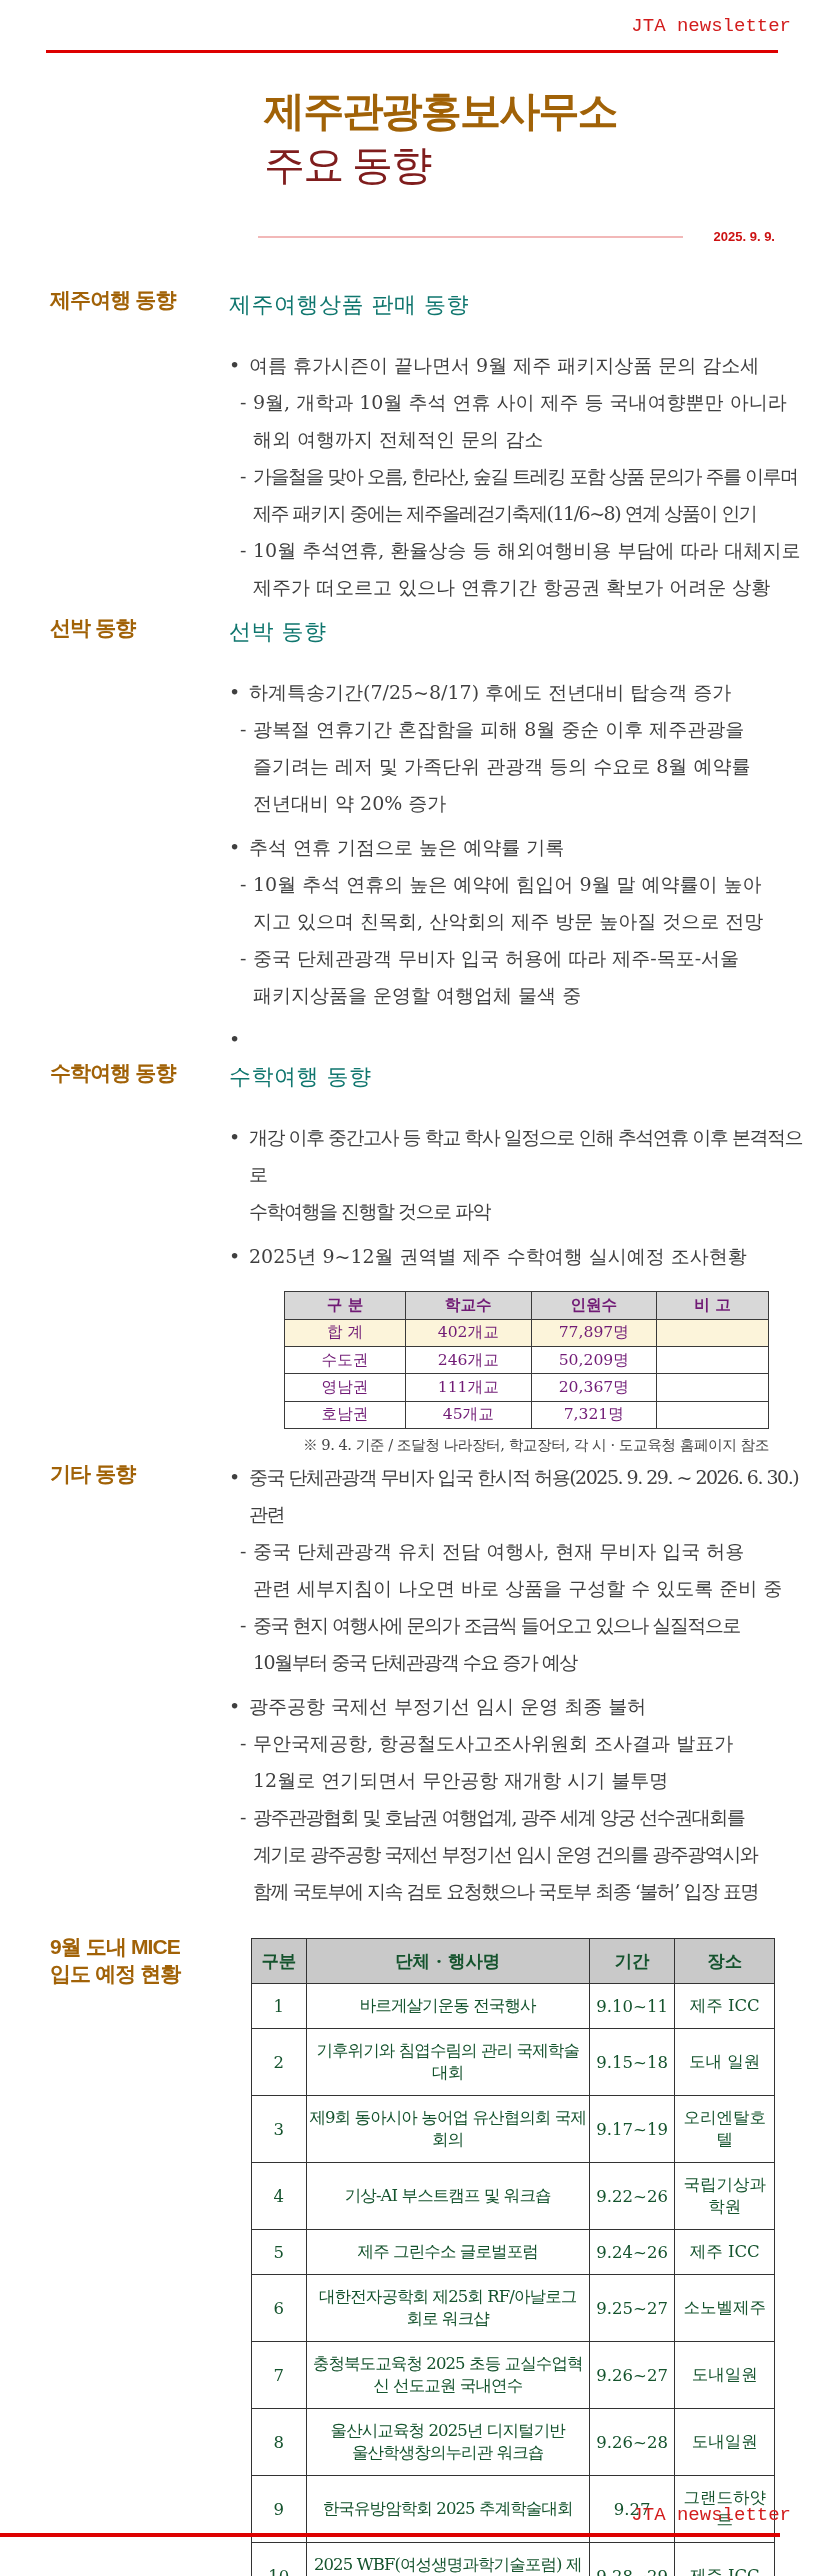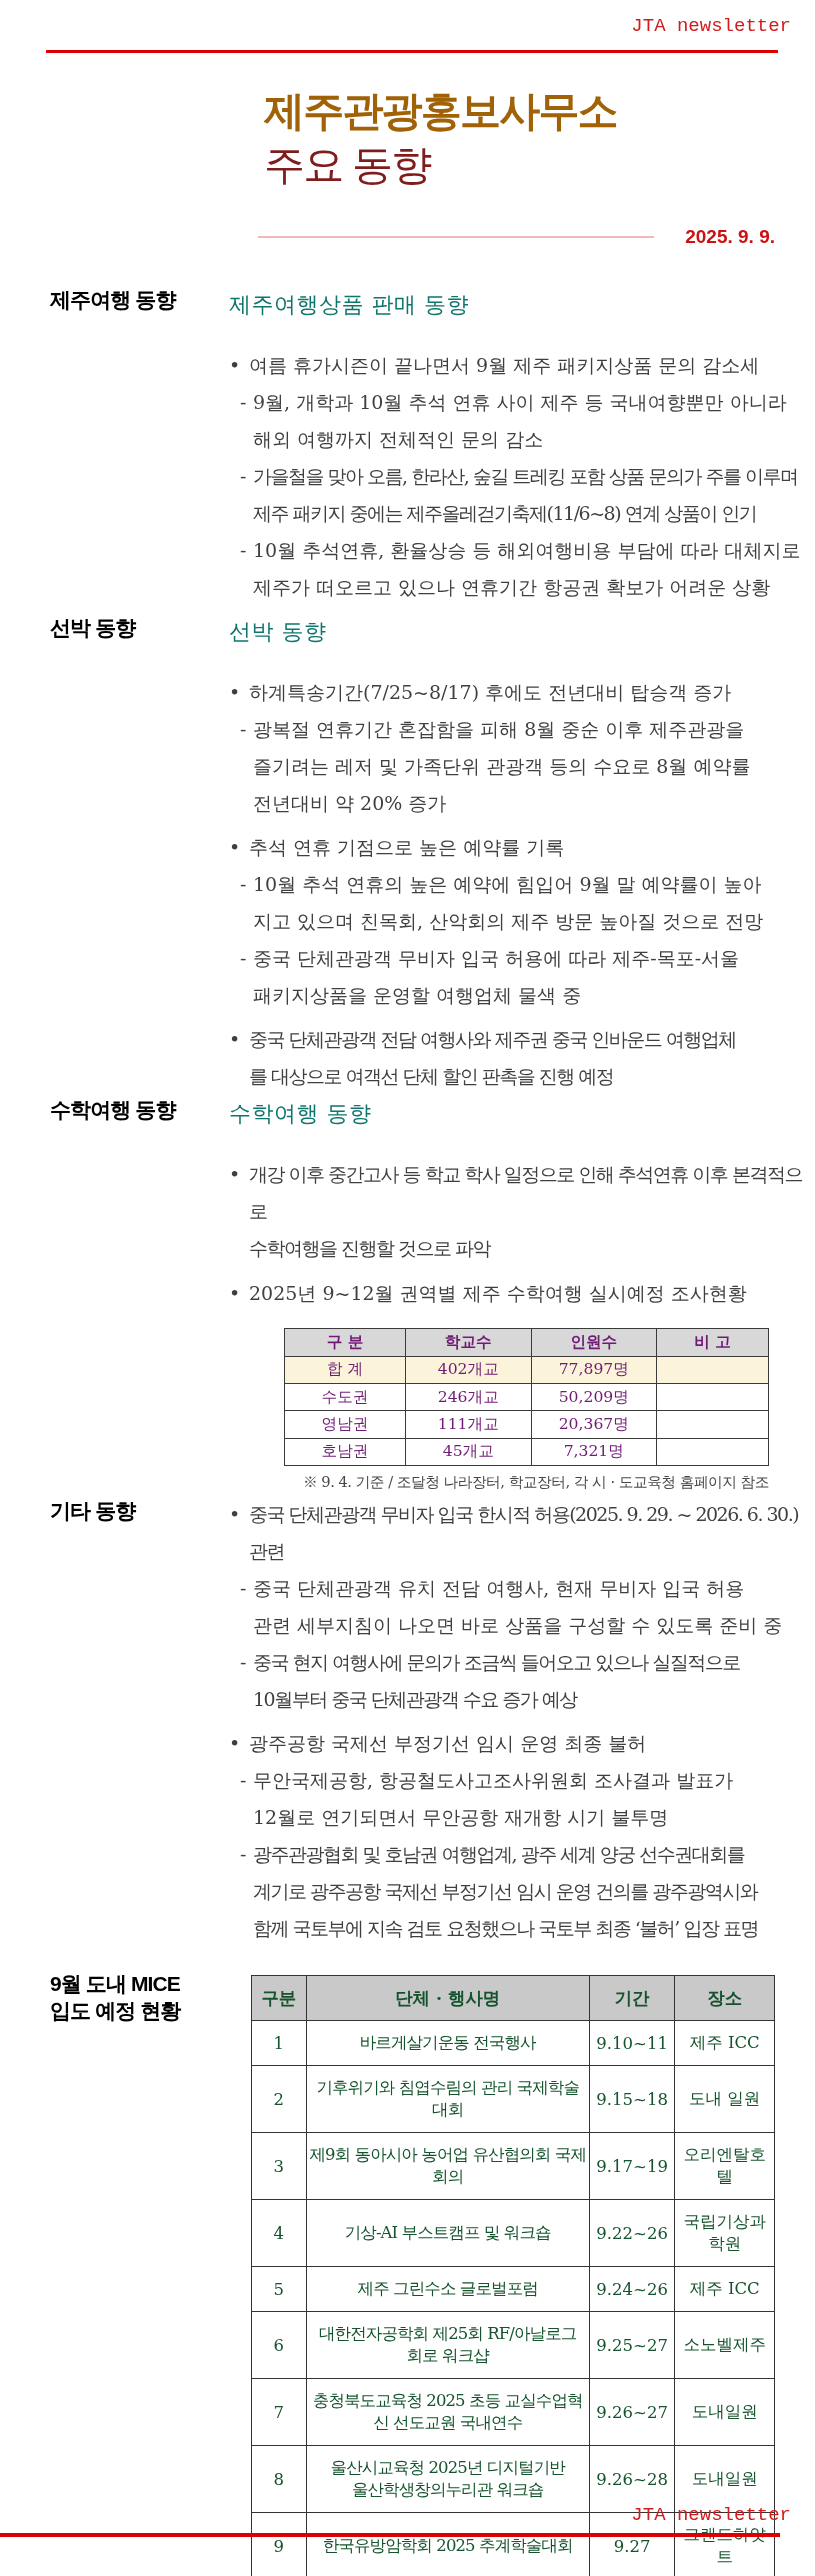--- a/index.html
+++ b/index.html
@@ -30,29 +30,29 @@
     font-size:41px;line-height:55px;font-weight:bold;color:#a16207;letter-spacing:-1.8px;
   }
   .masthead h2{
     margin:0;font-family:"Liberation Sans","DejaVu Sans",sans-serif;
     font-size:41px;line-height:53px;font-weight:normal;color:#7f1d1d;letter-spacing:-1.8px;
   }
   .date-row{display:flex;align-items:center;margin:31px 40px 0 258px;height:27.5px;}
   .thin-rule{flex:1;height:1.8px;background:#f2b8b8;margin-right:31px;}
   .date{
     font-family:"Liberation Sans","DejaVu Sans",sans-serif;
-    font-size:19px;font-weight:bold;color:#cc1111;white-space:nowrap;
+    font-size:13px;font-weight:bold;color:#cc1111;white-space:nowrap;
   }
 
   
   .sec{display:grid;grid-template-columns:229px 1fr;align-items:start;}
   .sec .label{
     padding-left:50px;padding-top:1.8px;
     font-family:"Liberation Sans","DejaVu Sans",sans-serif;
-    font-size:21px;font-weight:bold;color:#000000;letter-spacing:-0.9px;
+    font-size:21px;font-weight:bold;color:#a16207;letter-spacing:-0.9px;
     line-height:26.6px;white-space:pre-line;
   }
   .sec.s1{margin-top:35px;}
   .sec.s2{margin-top:7.3px;}
   .sec.s3{margin-top:0;}
   .sec.s4{margin-top:3.7px;}
   .sec.s5{margin-top:14.7px;}
   .sec.s5 .label{padding-top:9.2px;}
 
   .heading{
@@ -175,22 +175,20 @@
             <span class="btext">10월 추석 연휴의 높은 예약에 힘입어 9월 말 예약률이 높아
 지고 있으며 친목회, 산악회의 제주 방문 높아질 것으로 전망</span>
           </div>
           <div class="bullet lv2">
             <span class="marker">-</span>
             <span class="btext">중국 단체관광객 무비자 입국 허용에 따라 제주-목포-서울
 패키지상품을 운영할 여행업체 물색 중</span>
           </div>
           <div class="bullet lv1">
             <span class="marker">•</span>
-            <span class="btext condensed">중국 단체관광객 전담 여행사와 제주권 중국 인바운드 여행업체
-를 대상으로 여객선 단체 할인 판촉을 진행 예정</span>
           </div>
         </div>
     </div>
   </section>
 
   <section class="sec s3">
     <div class="label">수학여행 동향</div>
     <div class="body">
       <div class="heading">수학여행 동향</div>
       <div class="list">

